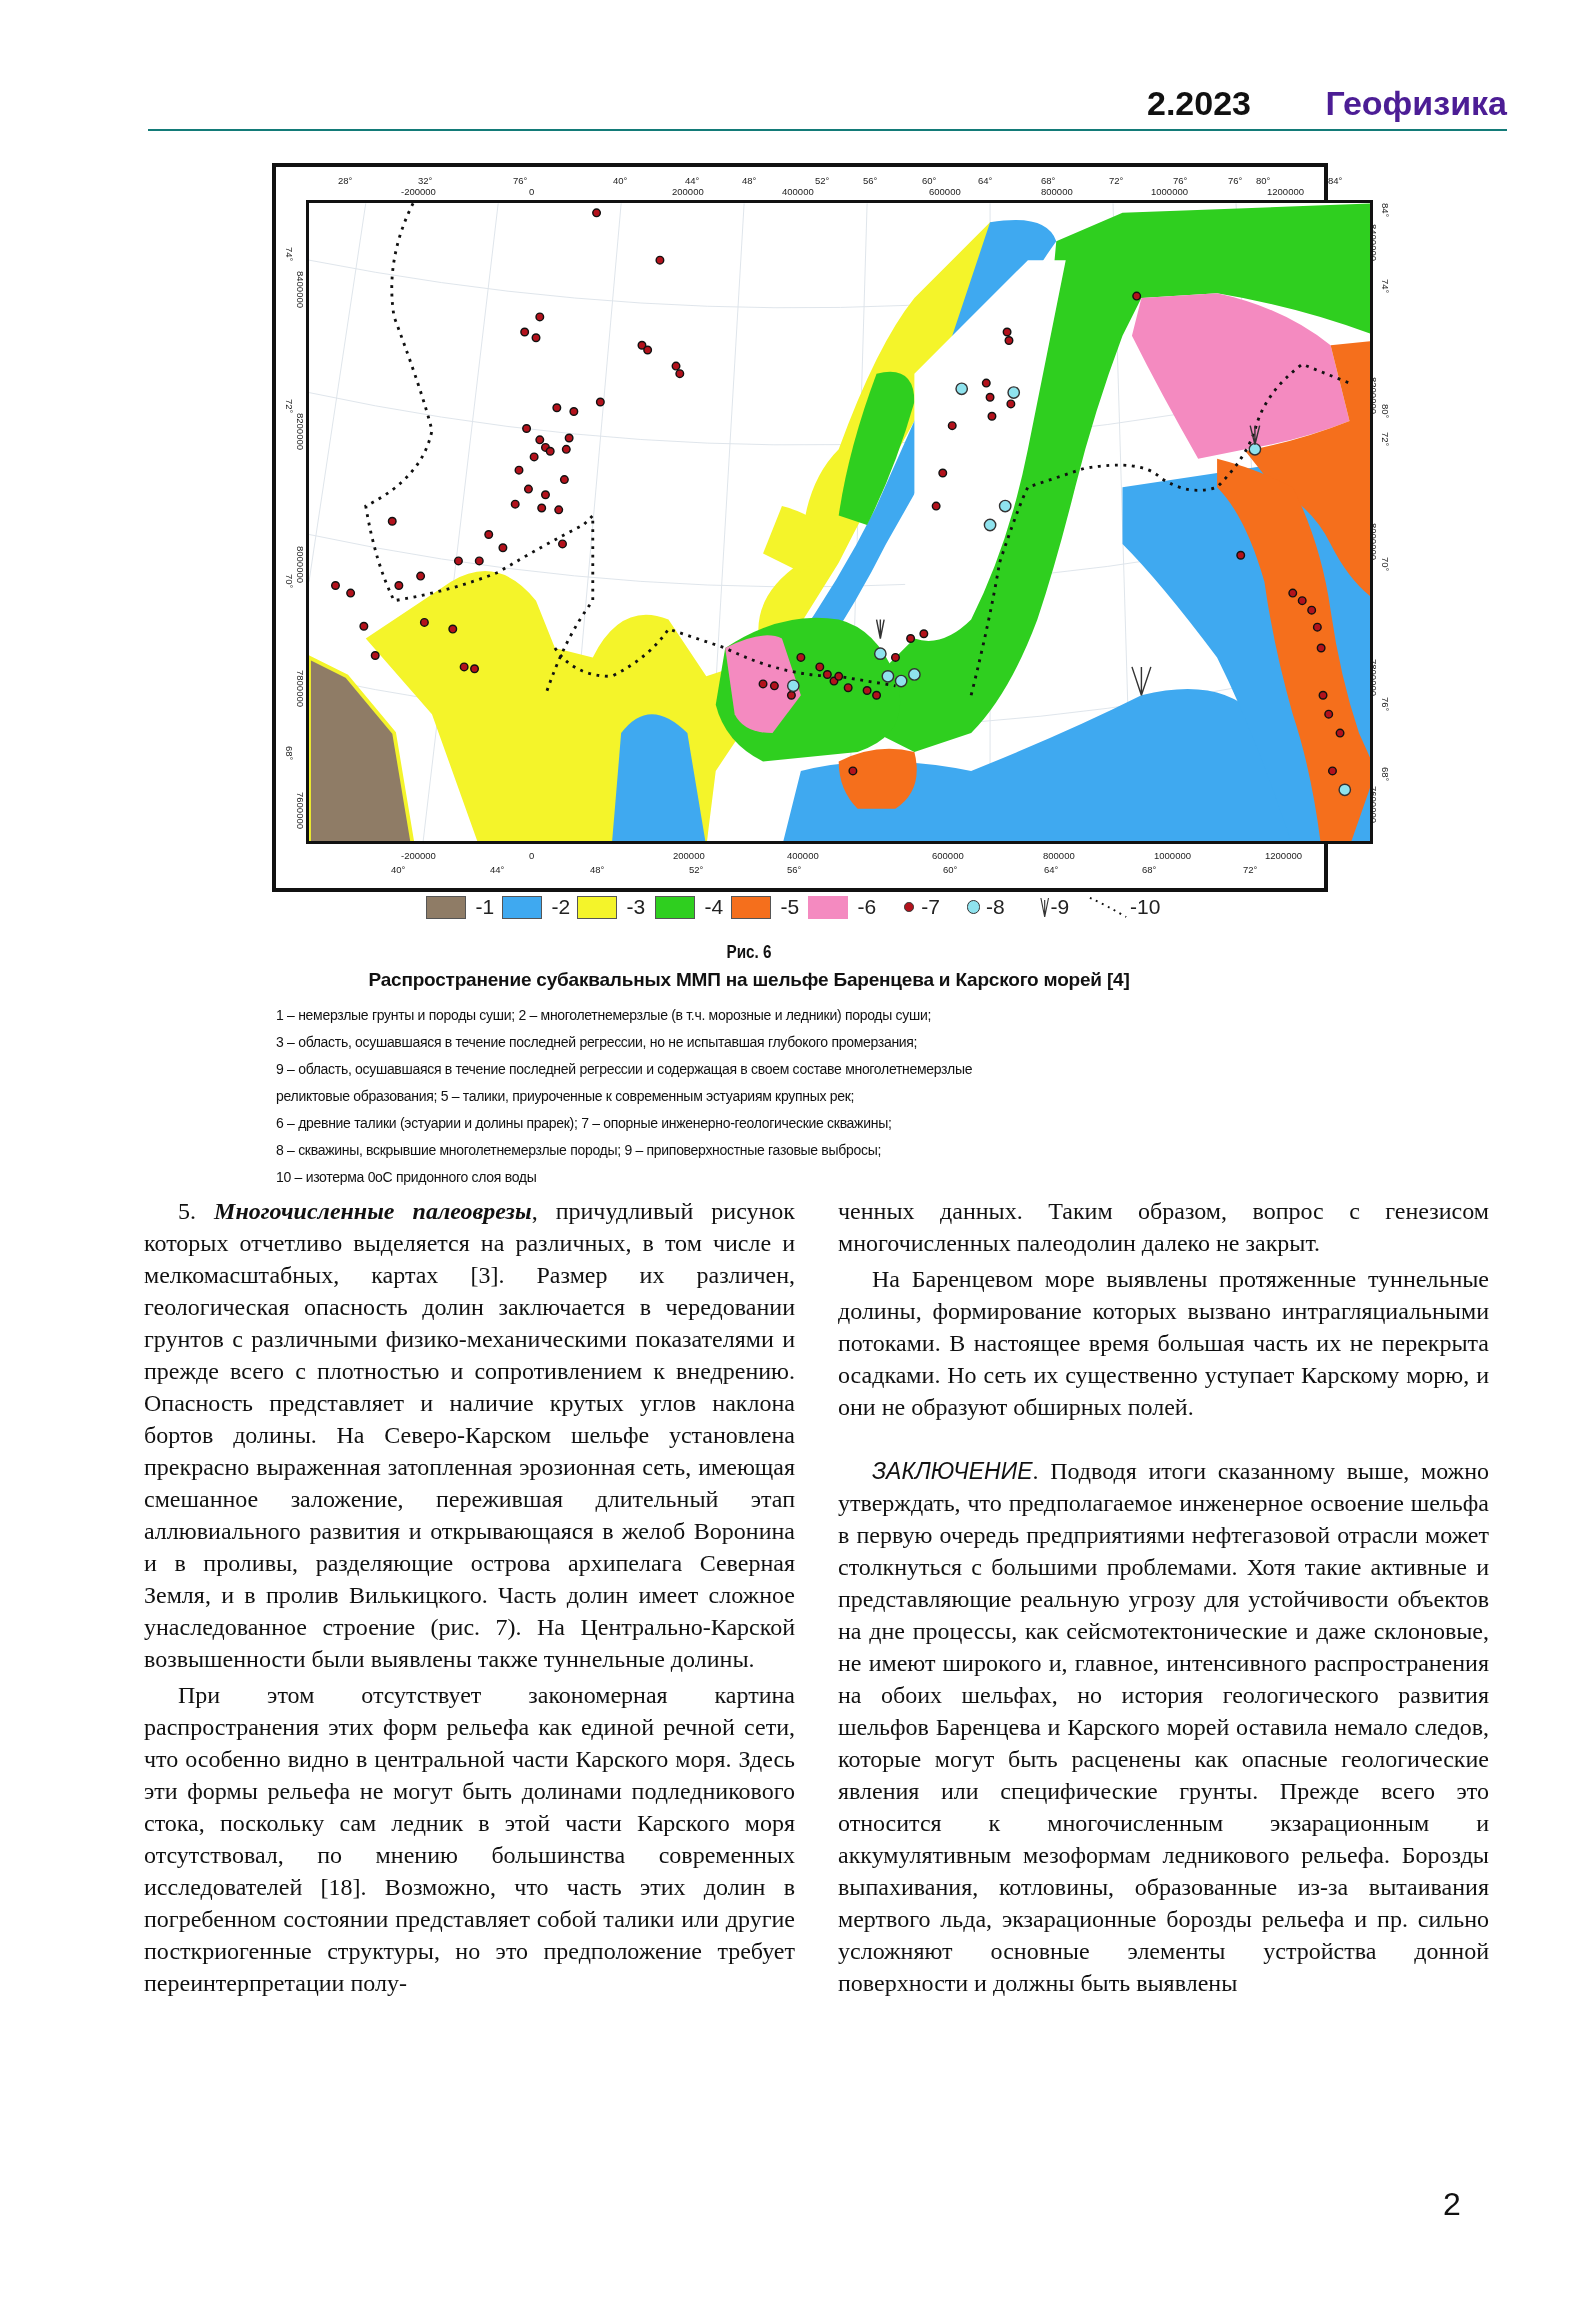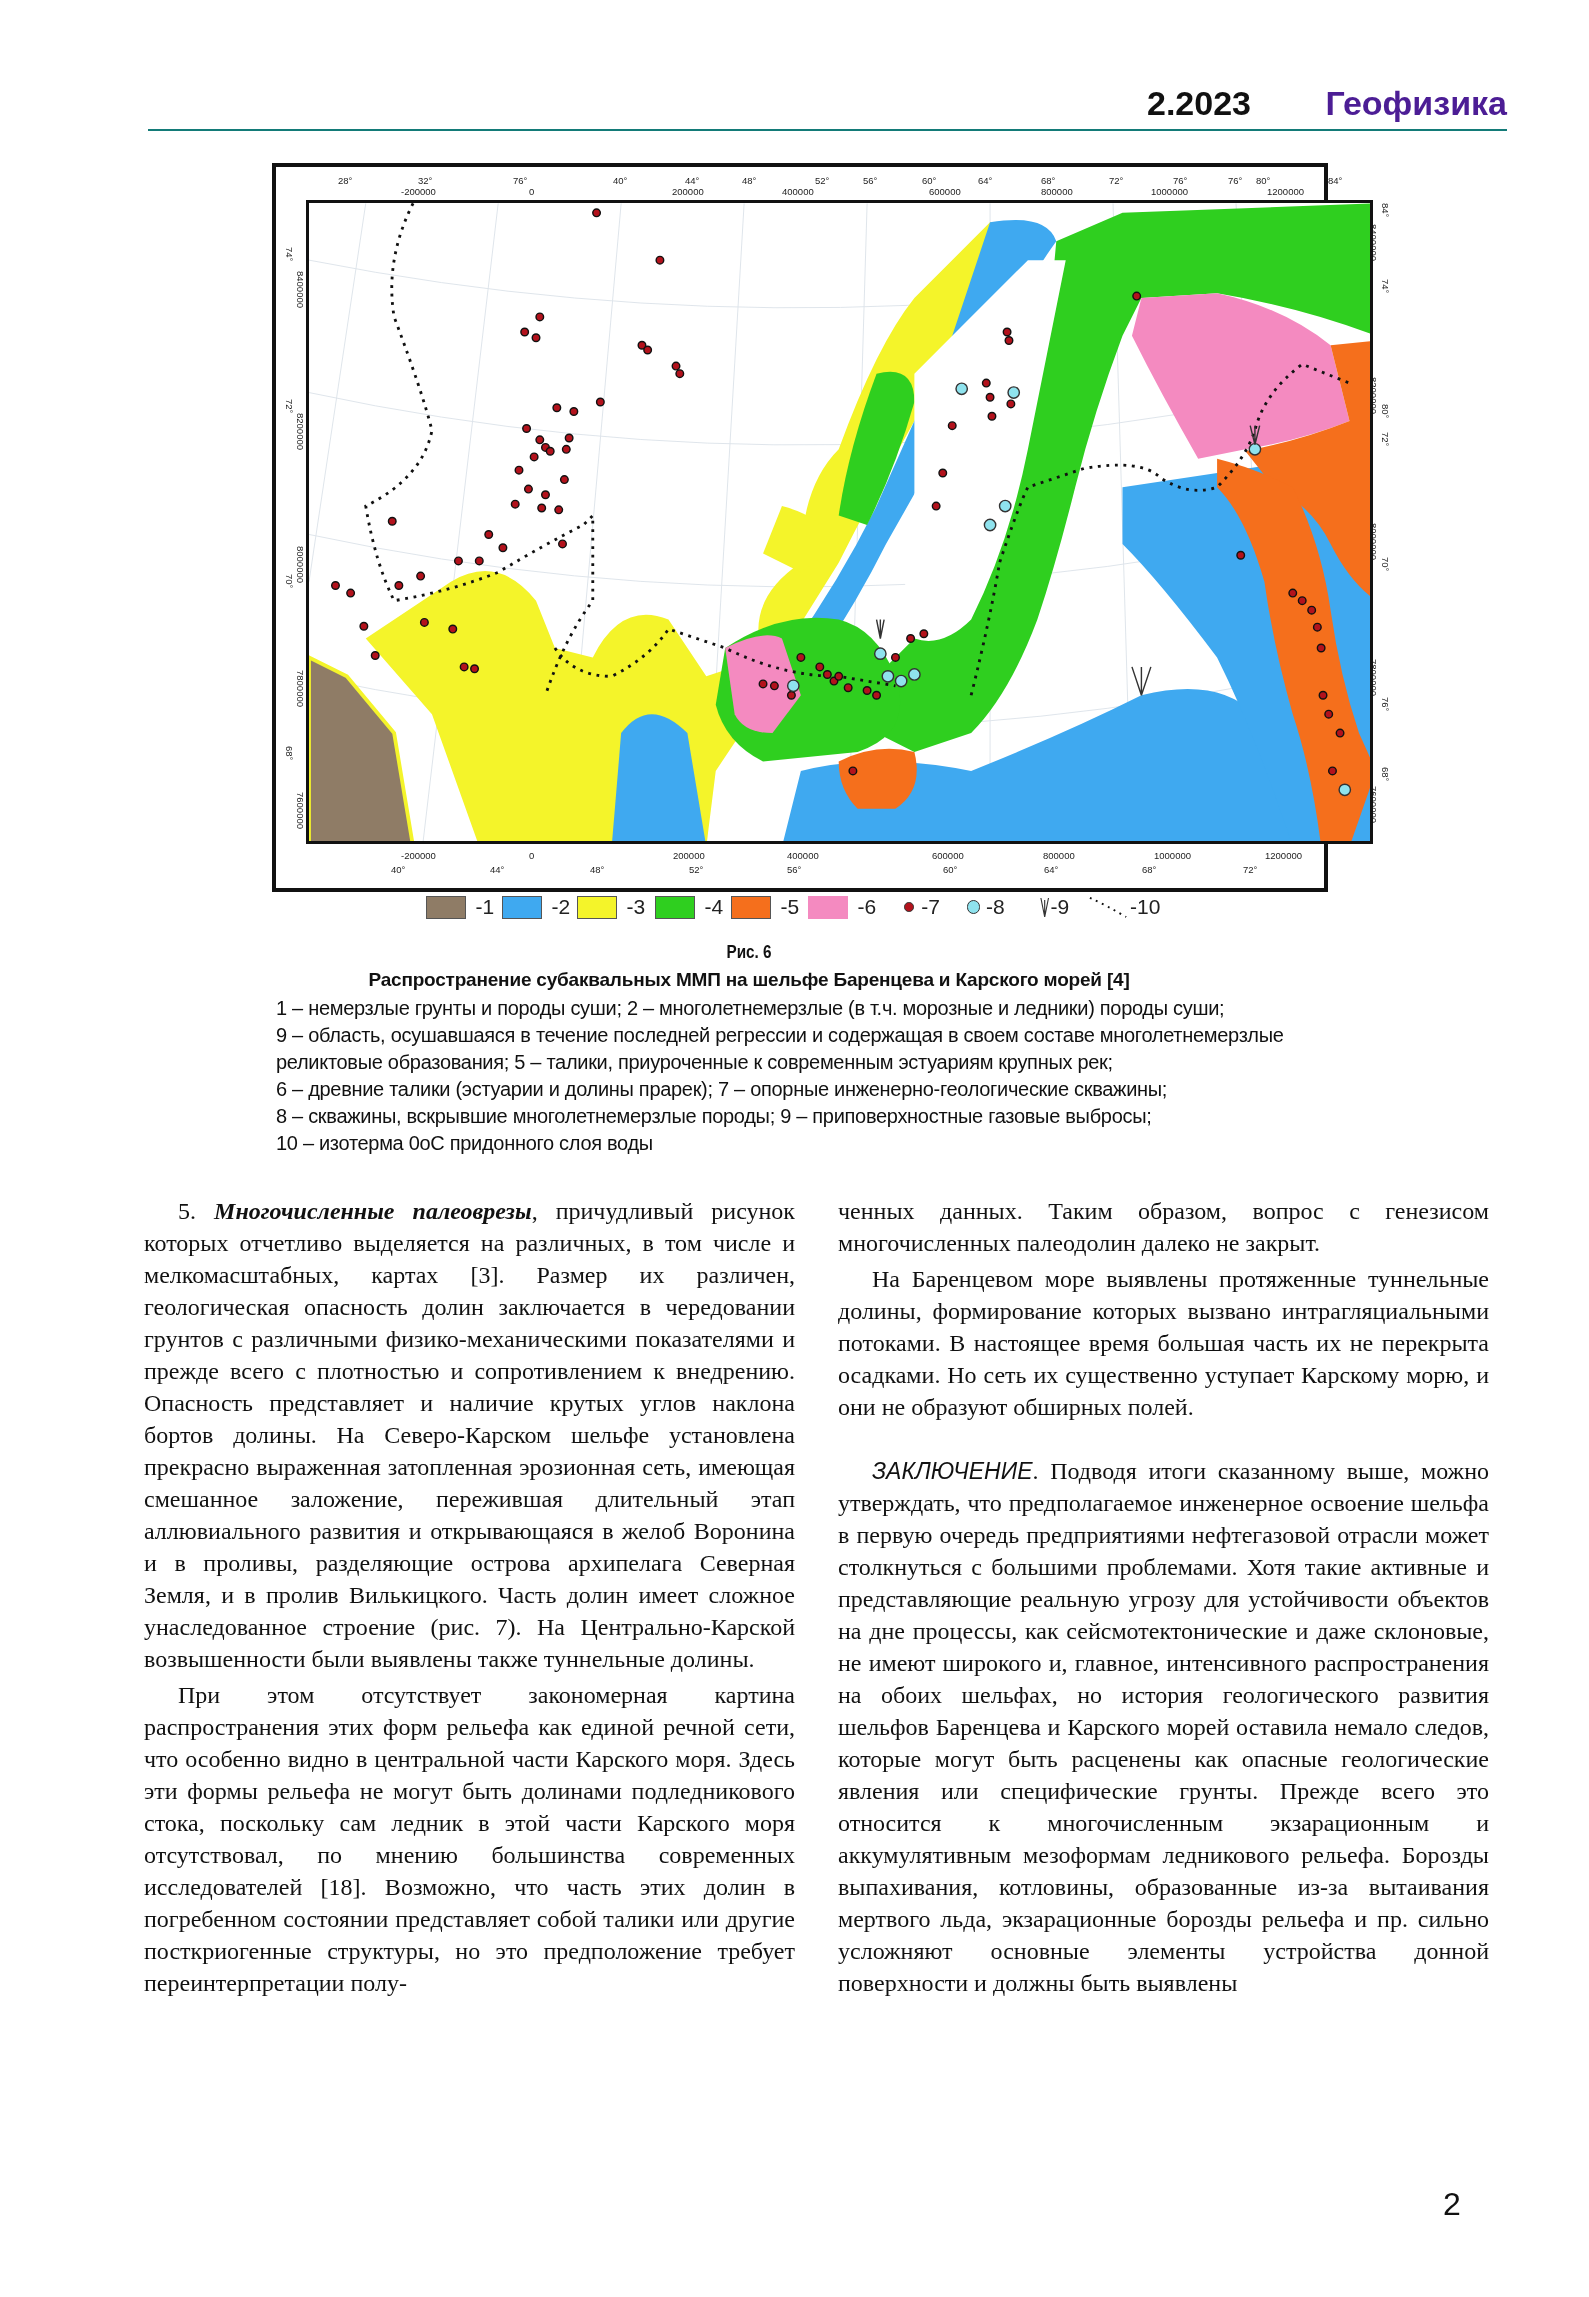--- a/index.html
+++ b/index.html
@@ -16,21 +16,21 @@
   .map svg { position: absolute; left: 0; top: 0; }
 
   .legend { position: absolute; left: 426px; top: 893px; height: 28px; width: 852px; font-family: "Liberation Sans", sans-serif; font-size: 21px; }
   .legend .item { position: absolute; top: 0; display: flex; align-items: center; height: 28px; }
   .legend .sw { width: 40px; height: 23px; border: 0.9px solid #555; margin-right: 9.5px; box-sizing: border-box; }
   .legend .lbl { color: #222; }
 
   .caption { position: absolute; left: 276px; top: 942px; width: 1136px; font-family: "Liberation Sans", sans-serif; color: #111; }
   .caption .fig-no { text-align: center; font-weight: bold; font-size: 18px; width: 946px; transform: scaleX(0.85); transform-origin: center; margin-left: 0; }
   .caption .fig-title { text-align: center; font-weight: bold; font-size: 19px; width: 946px; margin-top: 5.7px; letter-spacing: -0.2px; }
-  .caption .lines { margin-top: 4px; font-size: 20px; line-height: 27px; letter-spacing: -0.3px; }
+  .caption .lines { margin-top: 11px; font-size: 14px; line-height: 27px; letter-spacing: -0.3px; }
 
   .col { position: absolute; top: 1195px; width: 651px; font-size: 24px; line-height: 32px; text-align: justify; color: #111; }
   .col.left { left: 144px; }
   .col.right { left: 838px; }
   .col p { margin: 0; text-indent: 0; }
   .col p.indent { text-indent: 34px; }
   .col p + p { margin-top: 3.8px; }
   .col p.gap { margin-top: 32px; }
   .bi { font-weight: bold; font-style: italic; }
   .sans-it { font-family: "Liberation Sans", sans-serif; font-style: italic; font-size: 23px; }
@@ -310,20 +310,21 @@
       </svg>
     <span class="lbl">-10</span>
   </div>
 </div>
 
 <div class="caption">
   <div class="fig-no">Рис. 6</div>
   <div class="fig-title">Распространение субаквальных ММП на шельфе Баренцева и Карского морей [4]</div>
   <div class="lines">
     <div>1 – немерзлые грунты и породы суши; 2 – многолетнемерзлые (в т.ч. морозные и ледники) породы суши;</div>
+    <div>3 – область, осушавшаяся в течение последней регрессии, но не испытавшая глубокого промерзания;</div>
     <div>9 – область, осушавшаяся в течение последней регрессии и содержащая в своем составе многолетнемерзлые</div>
     <div>реликтовые образования; 5 – талики, приуроченные к современным эстуариям крупных рек;</div>
     <div>6 – древние талики (эстуарии и долины прарек); 7 – опорные инженерно-геологические скважины;</div>
     <div>8 – скважины, вскрывшие многолетнемерзлые породы; 9 – приповерхностные газовые выбросы;</div>
     <div>10 – изотерма 0оС придонного слоя воды</div>
   </div>
 </div>
 
 <div class="col left">
   <p class="indent"><span>5. </span><span class="bi">Многочисленные палеоврезы</span><span>, причудливый рисунок которых отчетливо выделяется на различных, в том числе и мелкомасштабных, картах [3]. Размер их различен, геологическая опасность долин заключается в чередовании грунтов с различными физико-механическими показателями и прежде всего с плотностью и сопротивлением к внедрению. Опасность представляет и наличие крутых углов наклона бортов долины. На Северо-Карском шельфе установлена прекрасно выраженная затопленная эрозионная сеть, имеющая смешанное заложение, пережившая длительный этап аллювиального развития и открывающаяся в желоб Воронина и в проливы, разделяющие острова архипелага Северная Земля, и в пролив Вилькицкого. Часть долин имеет сложное унаследованное строение (рис. 7). На Центрально-Карской возвышенности были выявлены также туннельные долины.</span></p>

